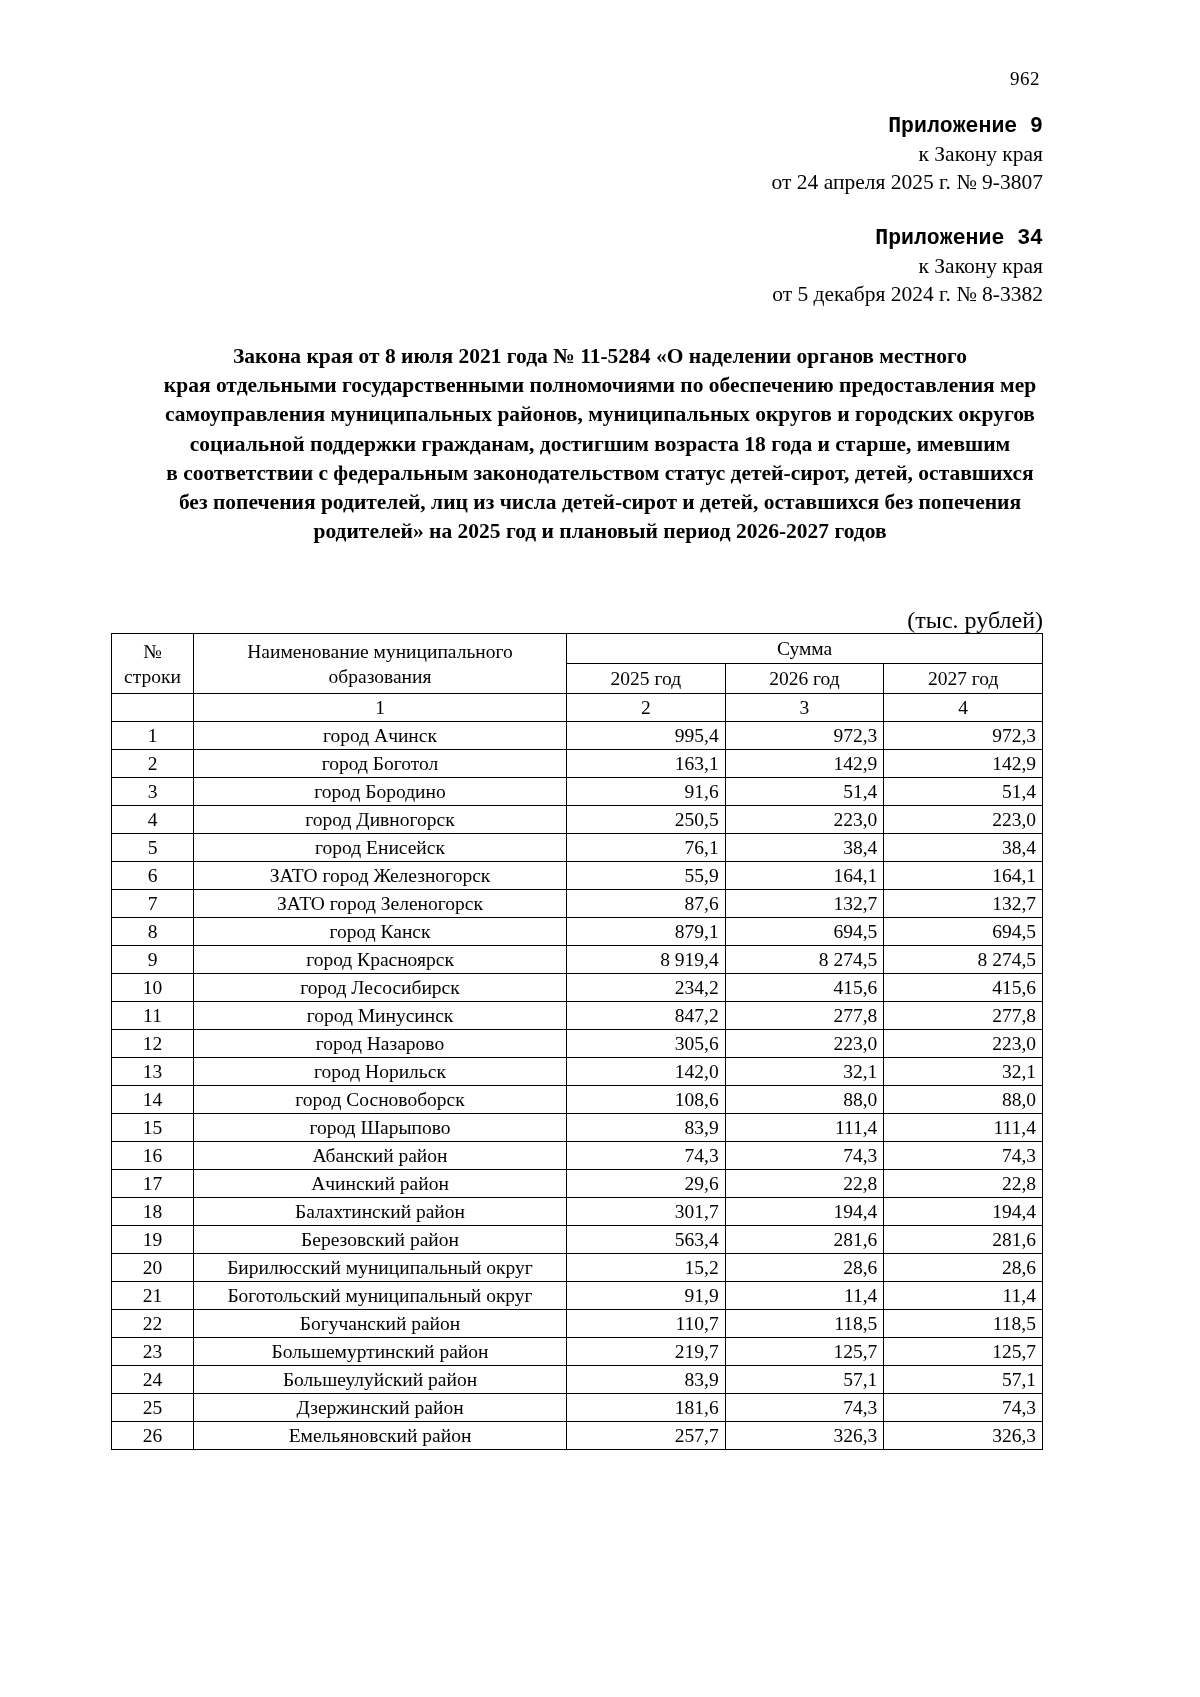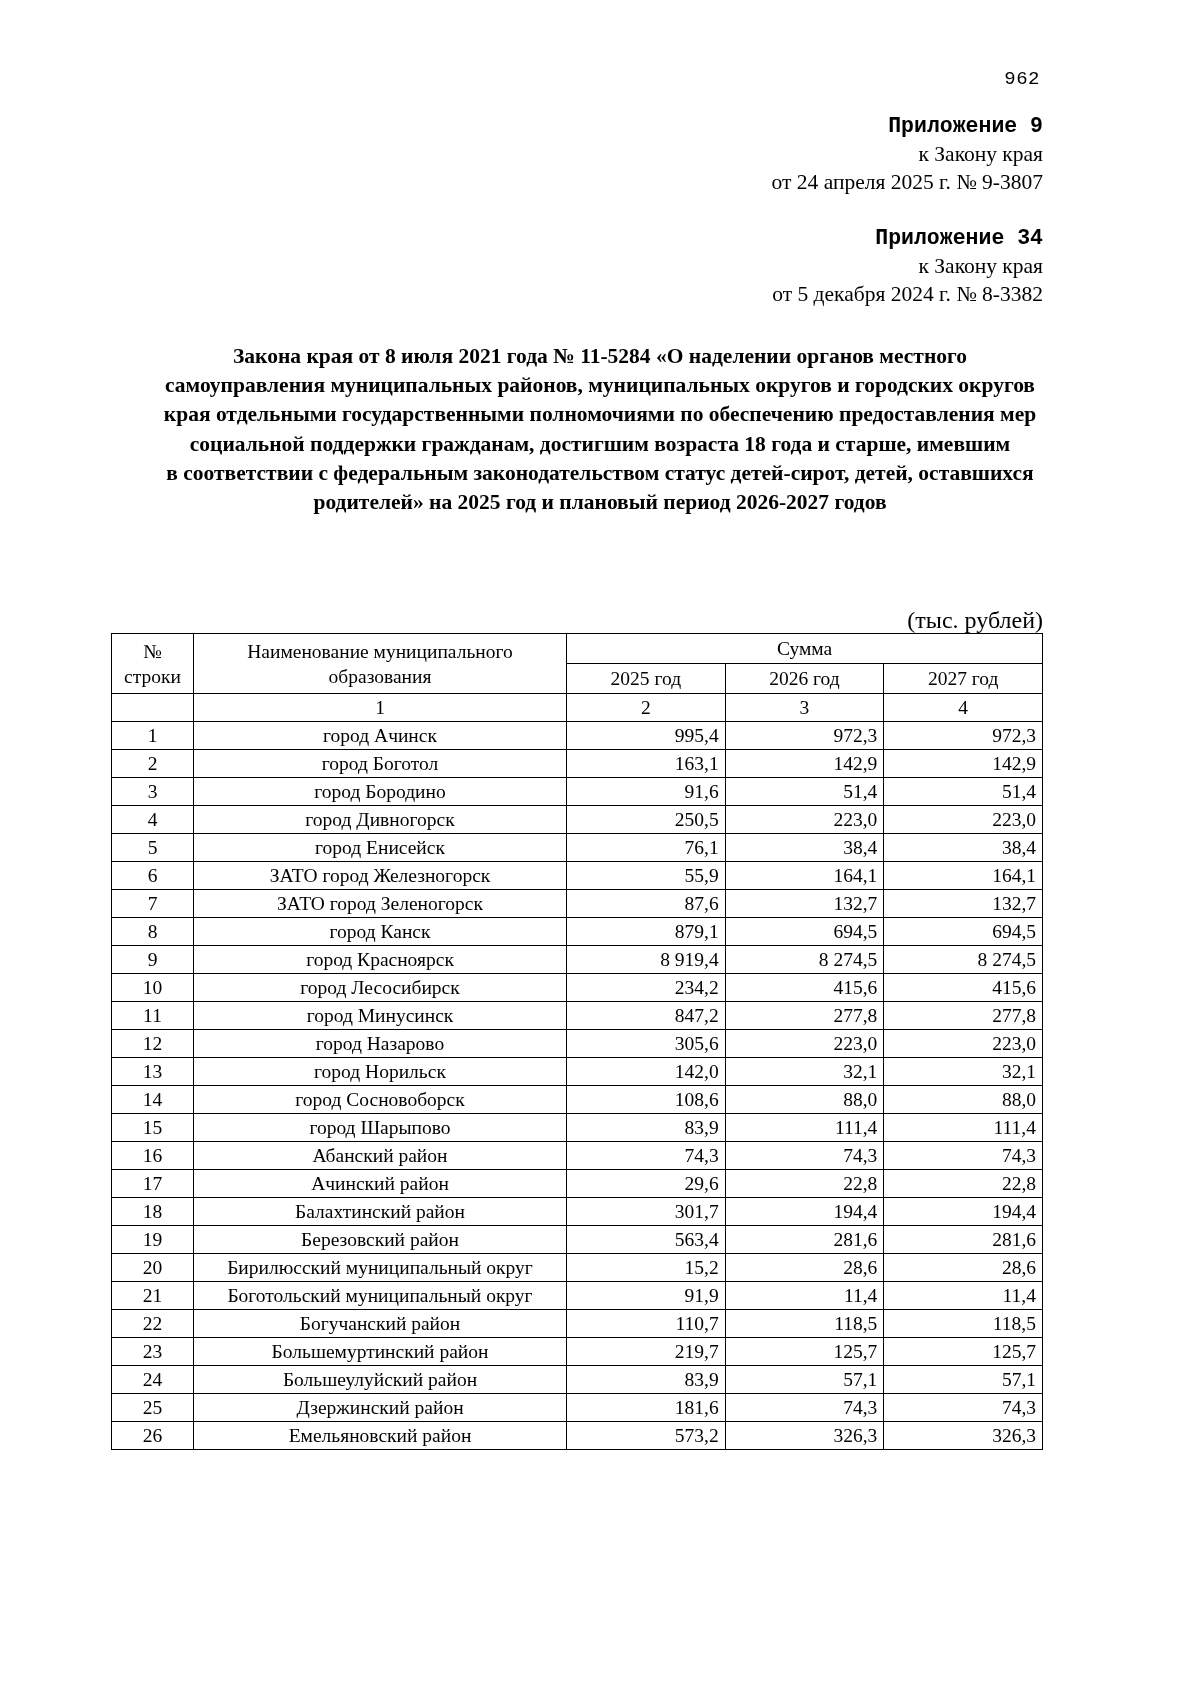--- a/index.html
+++ b/index.html
@@ -21,21 +21,21 @@
     padding: 0;
     box-sizing: border-box;
     position: relative;
   }
 
   
   .page-number {
     position: absolute;
     top: 68px;
     right: 160px;
-    font-family: Liberation Mono, monospace;
+    font-family: Liberation Serif, serif;
     font-size: 19px;
     letter-spacing: 0.5px;
   }
 
   
   .appendix-block {
     position: absolute;
     right: 157px;
     text-align: right;
     font-size: 21.5px;
@@ -128,24 +128,25 @@
   </div>
 
   <div class="appendix-block second">
     <span class="appendix-title">Приложение 34</span>
     <span class="appendix-line">к Закону края</span>
     <span class="appendix-line">от 5 декабря 2024 г. № 8-3382</span>
   </div>
 
   <div class="doc-title">
     <span class="tline">Закона края от 8 июля 2021 года № 11-5284 «О наделении органов местного</span>
+    <span class="tline">края отдельными государственными полномочиями по обеспечению предоставления мер</span>
     <span class="tline">самоуправления муниципальных районов, муниципальных округов и городских округов</span>
-    <span class="tline">края отдельными государственными полномочиями по обеспечению предоставления мер</span>
     <span class="tline">социальной поддержки гражданам, достигшим возраста 18 года и старше, имевшим</span>
     <span class="tline">в соответствии с федеральным законодательством статус детей-сирот, детей, оставшихся</span>
+    <span class="tline">без попечения родителей, лиц из числа детей-сирот и детей, оставшихся без попечения</span>
     <span class="tline">родителей» на 2025 год и плановый период 2026-2027 годов</span>
   </div>
 
   <div class="units-note">(тыс. рублей)</div>
 
   <div class="table-wrap">
     <table class="subv">
       <thead>
         <tr>
           <th class="h-num" rowspan="2">
@@ -343,21 +344,21 @@
           <tr>
             <td class="cell-num">25</td>
             <td class="cell-name">Дзержинский район</td>
             <td class="cell-val">181,6</td>
             <td class="cell-val">74,3</td>
             <td class="cell-val">74,3</td>
           </tr>
           <tr>
             <td class="cell-num">26</td>
             <td class="cell-name">Емельяновский район</td>
-            <td class="cell-val">573,2</td>
+            <td class="cell-val">257,7</td>
             <td class="cell-val">326,3</td>
             <td class="cell-val">326,3</td>
           </tr>
         </tbody>
     </table>
   </div>
 
 </div>
 
 </body></html>

